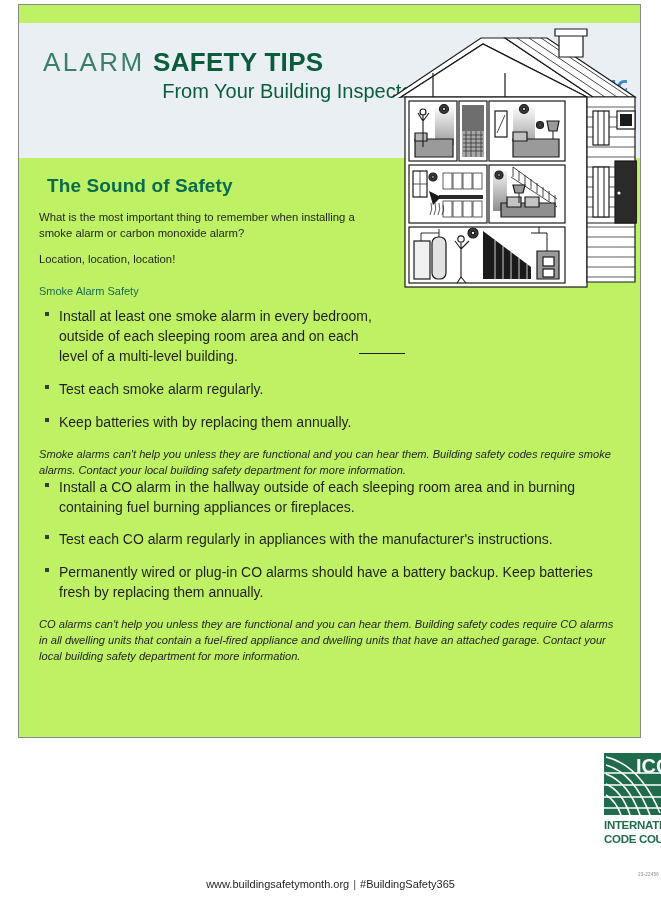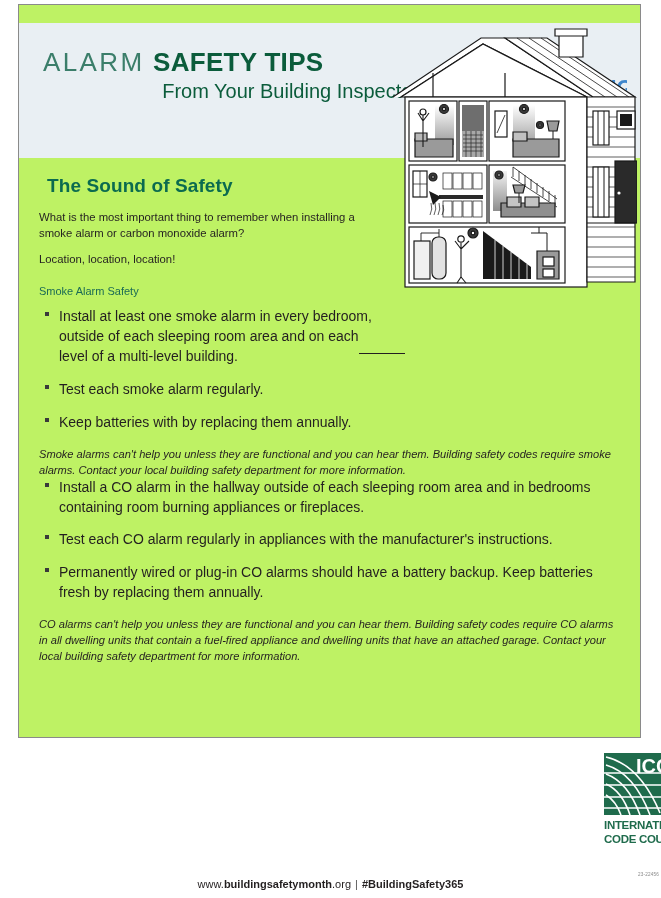--- a/index.html
+++ b/index.html
@@ -100,21 +100,21 @@
     position:absolute;right:2px;top:872px;
     font-size:4.6px;color:#888;letter-spacing:.2px;
   }
 
   
   .footer{
     position:absolute;left:0;top:878px;width:661px;
     text-align:center;
     font-size:11px;color:#231f20;
   }
-  .footer .b{font-weight:bold;}
+  .footer .b{font-weight:normal;}
   .footer .sep{color:#555;padding:0 4px;}
 </style>
 </head>
 <body>
 
 <div class="page">
 
   <div class="header-band"></div>
 
   <div class="header-title">
@@ -166,21 +166,21 @@
 
     <h2 class="sub-title">Smoke Alarm Safety</h2>
     <ul class="tips narrow">
       <li>Install at least one smoke alarm in every bedroom, outside of each sleeping room area and on each level of a multi-level building.</li>
       <li>Test each smoke alarm regularly.</li>
       <li>Keep batteries with by replacing them annually.</li>
     </ul>
     <p class="note">Smoke alarms can't help you unless they are functional and you can hear them. Building safety codes require smoke alarms. Contact your local building safety department for more information.</p>
 
     <ul class="tips">
-      <li>Install a CO alarm in the hallway outside of each sleeping room area and in bedrooms containing room burning appliances or fireplaces.</li>
+      <li>Install a CO alarm in the hallway outside of each sleeping room area and in burning containing fuel burning appliances or fireplaces.</li>
       <li>Test each CO alarm regularly in appliances with the manufacturer's instructions.</li>
       <li>Permanently wired or plug-in CO alarms should have a battery backup. Keep batteries fresh by replacing them annually.</li>
     </ul>
     <p class="note">CO alarms can't help you unless they are functional and you can hear them. Building safety codes require CO alarms in all dwelling units that contain a fuel-fired appliance and dwelling units that have an attached garage. Contact your local building safety department for more information.</p>
   </div>
 
   <div class="connector"></div>
 
   <div class="house">
     <svg width="250" height="265" viewBox="0 0 250 265" xmlns="http://www.w3.org/2000/svg">

